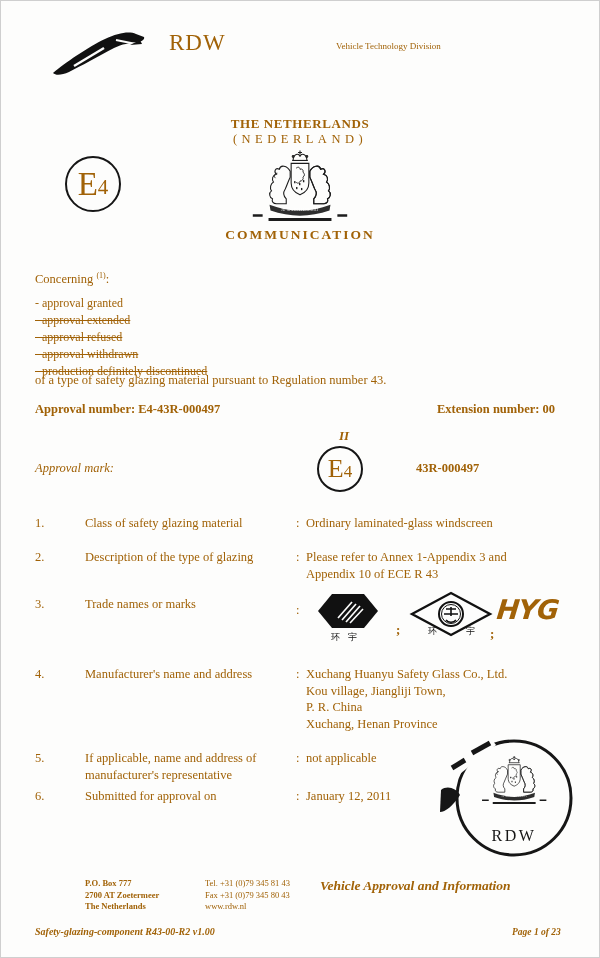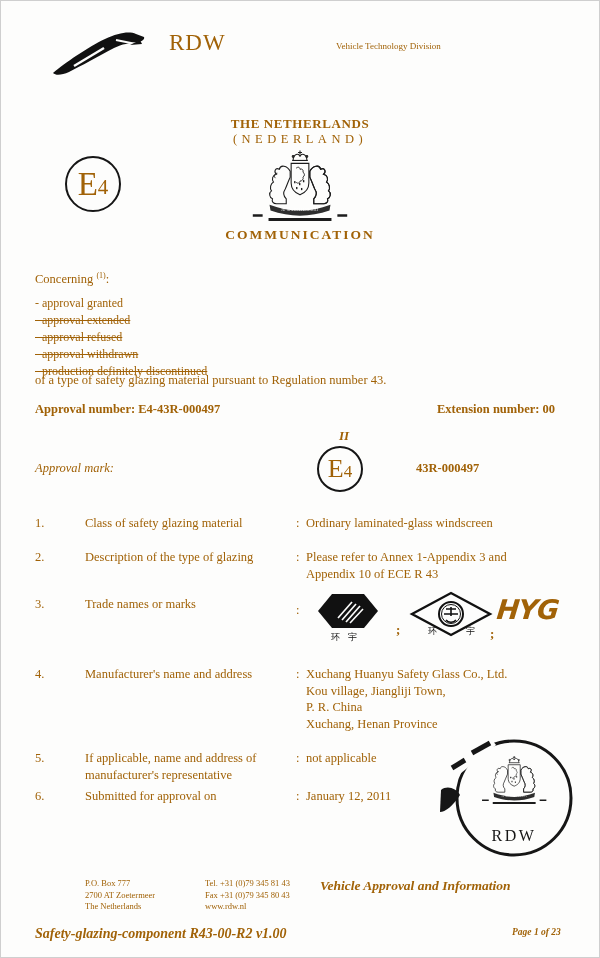--- a/index.html
+++ b/index.html
@@ -53,24 +53,24 @@
   .r1{top:515px;} .r2{top:549px;} .r3{top:596px;} .r4{top:666px;} .r5{top:750px;} .r6{top:788px;}
 
   
   .tm-sep{position:absolute;font-size:13px;font-weight:bold;}
   .hyg-wrap{position:absolute;left:497px;top:596px;}
   .hyg{font-family:"DejaVu Sans", sans-serif;font-weight:bold;font-style:italic;
        font-size:27px;letter-spacing:-1px;transform:skewX(-6deg);display:inline-block;line-height:1;
        border-bottom:0;}
 
   
-  .addr{left:85px;top:878px;font-size:8.5px;line-height:11.5px;font-weight:normal;}
+  .addr{left:85px;top:878px;font-size:8.5px;line-height:11.5px;font-weight:bold;}
   .contact{left:205px;top:878px;font-size:8.5px;line-height:11.5px;}
   .tagline{left:320px;top:878px;font-size:13.5px;font-weight:bold;font-style:italic;}
-  .docref{left:35px;top:926px;font-size:14px;font-style:italic;font-weight:bold;}
+  .docref{left:35px;top:926px;font-size:10px;font-style:italic;font-weight:bold;}
   .pagenum{left:512px;top:927px;font-size:9.5px;font-style:italic;font-weight:bold;}
 </style>
 </head>
 <body>
 
 <svg width="0" height="0" style="position:absolute" aria-hidden="true">
   <defs>
     <g id="coa" stroke="#1c1c1c" fill="none" stroke-width="1.1">
 
       <path d="M52,13 h16"></path>

